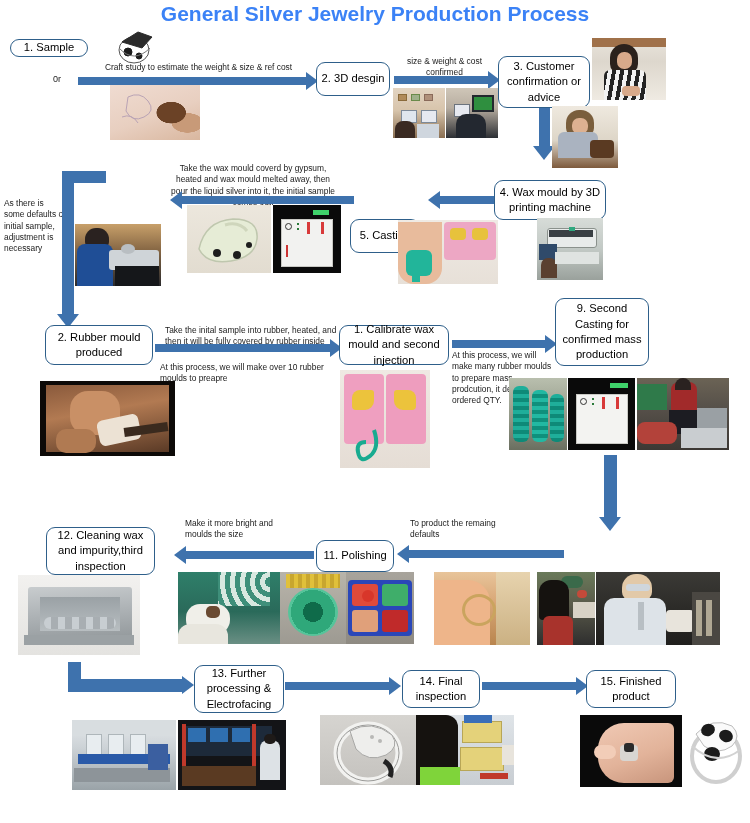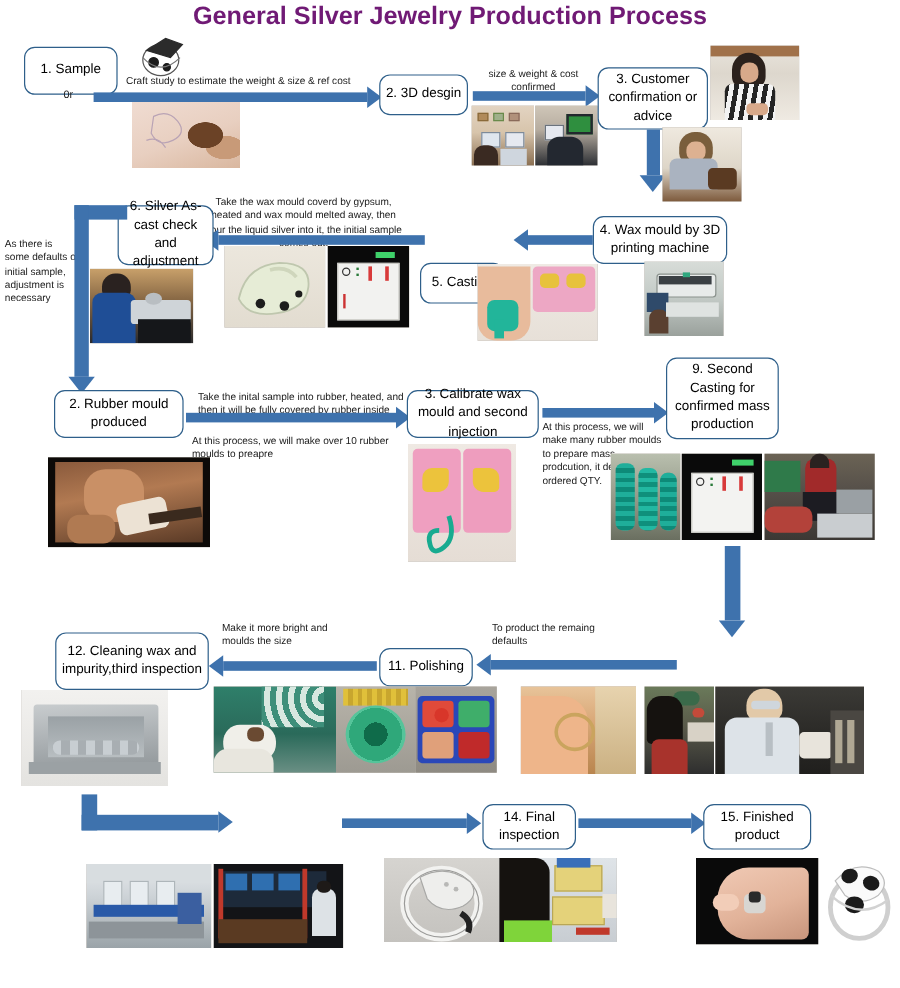--- a/index.html
+++ b/index.html
@@ -14,21 +14,21 @@
     overflow: hidden;
   }
   #canvas { position: absolute; left: 0; top: 0; width: 750px; height: 823px; }
 
   .title {
     position: absolute;
     left: 0; top: 2px; width: 750px;
     text-align: center;
     font-size: 21px;
     font-weight: bold;
-    color: #701a75;
+    color: #3b82f6;
     letter-spacing: 0px;
     font-family: "Liberation Sans", sans-serif;
   }
 
   
   .box {
     position: absolute;
     border: 1.6px solid #2E5F8A;
     border-radius: 9px;
     background: #ffffff;
@@ -116,21 +116,21 @@
   <svg class="sketch-ring" style="left:108px; top:28px;" width="56" height="38" viewBox="0 0 56 38">
     <g fill="none" stroke="#555" stroke-width="1">
       <ellipse cx="26" cy="22" rx="15" ry="13"></ellipse>
       <path d="M14 14 L30 4 L44 9 L34 20 Z" fill="#2b2b2b" stroke="#2b2b2b"></path>
       <circle cx="20" cy="24" r="4" fill="#1c1c1c" stroke="#1c1c1c"></circle>
       <circle cx="31" cy="28" r="3" fill="#1c1c1c" stroke="#1c1c1c"></circle>
       <path d="M11 20 Q26 36 42 20" stroke="#777"></path>
     </g>
   </svg>
 
-  <div class="box" style="left:20px; top:39px; width:78px; height:40px;">
+  <div class="box" style="left:10px; top:39px; width:78px; height:18px;">
     <span>1. Sample</span>
   </div>
 
   <div class="or-label" style="left:53px; top:74px;">0r</div>
 
 
   <div class="note" style="left:105px; top:62px; width:205px;">Craft study to estimate the weight &amp; size &amp; ref cost</div>
 
   <div class="photo" style="left:110px; top:83px; width:90px; height:57px; background:#e7cfc4;">
     <div class="ph-inner" style="background:
@@ -228,23 +228,20 @@
     <div style="position:absolute;left:0px;top:2px;width:44px;height:62px;background:#e8bb9c;border-radius:0 0 16px 16px;"></div>
     <div style="position:absolute;left:8px;top:30px;width:26px;height:26px;background:#22b59a;border-radius:6px;"></div>
     <div style="position:absolute;left:14px;top:46px;width:8px;height:16px;background:#22b59a;"></div>
   </div>
 
   <div class="note center" style="left:168px; top:163px; width:170px;">Take the wax mould coverd by gypsum, heated and wax mould melted away, then pour the liquid silver into it, the initial sample comes out.</div>
 
   <div class="arrow-h" style="left:182px; top:196px; width:172px;"></div>
   <div class="arrow-head-l" style="left:170px; top:191px;"></div>
 
-  <div class="box" style="left:98px; top:171px; width:80px; height:50px;">
-    <span>6. Silver As-cast check and adjustment</span>
-  </div>
 
   <div class="photo" style="left:187px; top:205px; width:84px; height:68px;">
     <div class="ph-inner" style="background:linear-gradient(180deg,#ece7dd 0%,#e2dcd0 100%);"></div>
     <svg width="84" height="68" style="position:absolute;left:0;top:0;">
       <path d="M12 44 Q18 16 46 14 Q72 14 70 34 Q68 52 44 56 Q20 60 12 44 Z" fill="#e6ecd6" stroke="#bfc7ae" stroke-width="1.5"></path>
       <circle cx="30" cy="48" r="4" fill="#1d1d1d"></circle>
       <circle cx="50" cy="50" r="4" fill="#1d1d1d"></circle>
       <circle cx="62" cy="40" r="3" fill="#1d1d1d"></circle>
       <path d="M38 20 q14 -4 22 6" stroke="#cfd6bc" stroke-width="3" fill="none"></path>
     </svg>
@@ -290,21 +287,21 @@
     <div class="ph-inner" style="background:#0d0a08;"></div>
     <div style="position:absolute;left:6px;top:4px;width:123px;height:67px;background:
         linear-gradient(170deg,#8a5a3c 0%,#b27a52 40%,#5a3a26 100%);"></div>
     <div style="position:absolute;left:30px;top:10px;width:50px;height:44px;background:#c99066;border-radius:18px;"></div>
     <div style="position:absolute;left:58px;top:36px;width:42px;height:26px;background:#ece2d4;border-radius:6px;transform:rotate(-12deg);"></div>
     <div style="position:absolute;left:84px;top:44px;width:44px;height:9px;background:#3a2a1e;transform:rotate(-8deg);"></div>
     <div style="position:absolute;left:16px;top:48px;width:40px;height:24px;background:#b07a52;border-radius:10px;"></div>
   </div>
 
   <div class="box" style="left:339px; top:325px; width:110px; height:40px;">
-    <span>3. Calibrate wax mould and second injection</span>
+    <span>1. Calibrate wax mould and second injection</span>
   </div>
 
   <div class="photo" style="left:340px; top:370px; width:90px; height:98px;">
     <div class="ph-inner" style="background:linear-gradient(180deg,#efe9e3 0%,#e5ddd5 100%);"></div>
     <div style="position:absolute;left:4px;top:4px;width:40px;height:70px;background:#ef9fc0;border-radius:4px;"></div>
     <div style="position:absolute;left:46px;top:4px;width:40px;height:70px;background:#ee9dbe;border-radius:4px;"></div>
     <div style="position:absolute;left:12px;top:20px;width:22px;height:20px;background:#ecc33c;border-radius:8px 3px 9px 4px;"></div>
     <div style="position:absolute;left:54px;top:20px;width:22px;height:20px;background:#ecc33c;border-radius:3px 8px 4px 9px;"></div>
     <svg width="90" height="98" style="position:absolute;left:0;top:0;">
       <path d="M34 60 q6 18 -4 26 q-10 8 -12 -4 q-2 -10 8 -10" fill="none" stroke="#18ab90" stroke-width="4"></path>
@@ -412,39 +409,42 @@
   <div class="photo" style="left:346px; top:572px; width:68px; height:72px;">
     <div class="ph-inner" style="background:linear-gradient(180deg,#a8a49c 0%,#8e8a82 100%);"></div>
     <div style="position:absolute;left:2px;top:8px;width:64px;height:56px;background:#2a47b8;border-radius:4px;"></div>
     <div style="position:absolute;left:6px;top:12px;width:26px;height:22px;background:#e04a3a;border-radius:3px;"></div>
     <div style="position:absolute;left:36px;top:12px;width:26px;height:22px;background:#3fae6a;border-radius:3px;"></div>
     <div style="position:absolute;left:6px;top:38px;width:26px;height:22px;background:#e0a07a;border-radius:3px;"></div>
     <div style="position:absolute;left:36px;top:38px;width:26px;height:22px;background:#c02a2a;border-radius:3px;"></div>
     <div style="position:absolute;left:16px;top:18px;width:12px;height:12px;background:#d8362a;border-radius:50%;"></div>
   </div>
 
-  <div class="box" style="left:46px; top:527px; width:128px; height:48px;">
+  <div class="box" style="left:46px; top:527px; width:109px; height:48px;">
     <span>12. Cleaning wax and impurity,third inspection</span>
   </div>
 
   <div class="photo" style="left:18px; top:575px; width:122px; height:80px;">
     <div class="ph-inner" style="background:linear-gradient(180deg,#f2f1ef 0%,#e4e3e0 100%);"></div>
     <div style="position:absolute;left:10px;top:12px;width:104px;height:56px;background:
         linear-gradient(175deg,#c8ccce 0%,#aeb3b6 45%,#8f9598 100%);border-radius:3px;"></div>
     <div style="position:absolute;left:22px;top:22px;width:80px;height:34px;background:
         linear-gradient(180deg,#9aa1a5 0%,#b8bec1 100%);"></div>
     <div style="position:absolute;left:26px;top:42px;width:72px;height:12px;background:
         repeating-linear-gradient(90deg,#c8ced2 0 7px,#a8aeb2 7px 14px);border-radius:6px;"></div>
     <div style="position:absolute;left:6px;top:60px;width:110px;height:10px;background:#9ba1a4;"></div>
   </div>
 
   <div class="elbow-v" style="left:68px; top:662px; width:13px; height:30px;"></div>
   <div class="elbow-h" style="left:68px; top:679px; width:114px; height:13px;"></div>
   <div class="arrow-head-r" style="left:182px; top:676px;"></div>
 
+  <div class="box" style="left:194px; top:665px; width:90px; height:48px;">
+    <span>13. Further processing &amp; Electrofacing</span>
+  </div>
 
   <div class="arrow-h" style="left:285px; top:682px; width:104px;"></div>
   <div class="arrow-head-r" style="left:389px; top:677px;"></div>
 
   <div class="box" style="left:402px; top:670px; width:78px; height:38px;">
     <span>14. Final inspection</span>
   </div>
 
   <div class="arrow-h" style="left:482px; top:682px; width:94px;"></div>
   <div class="arrow-head-r" style="left:576px; top:677px;"></div>

